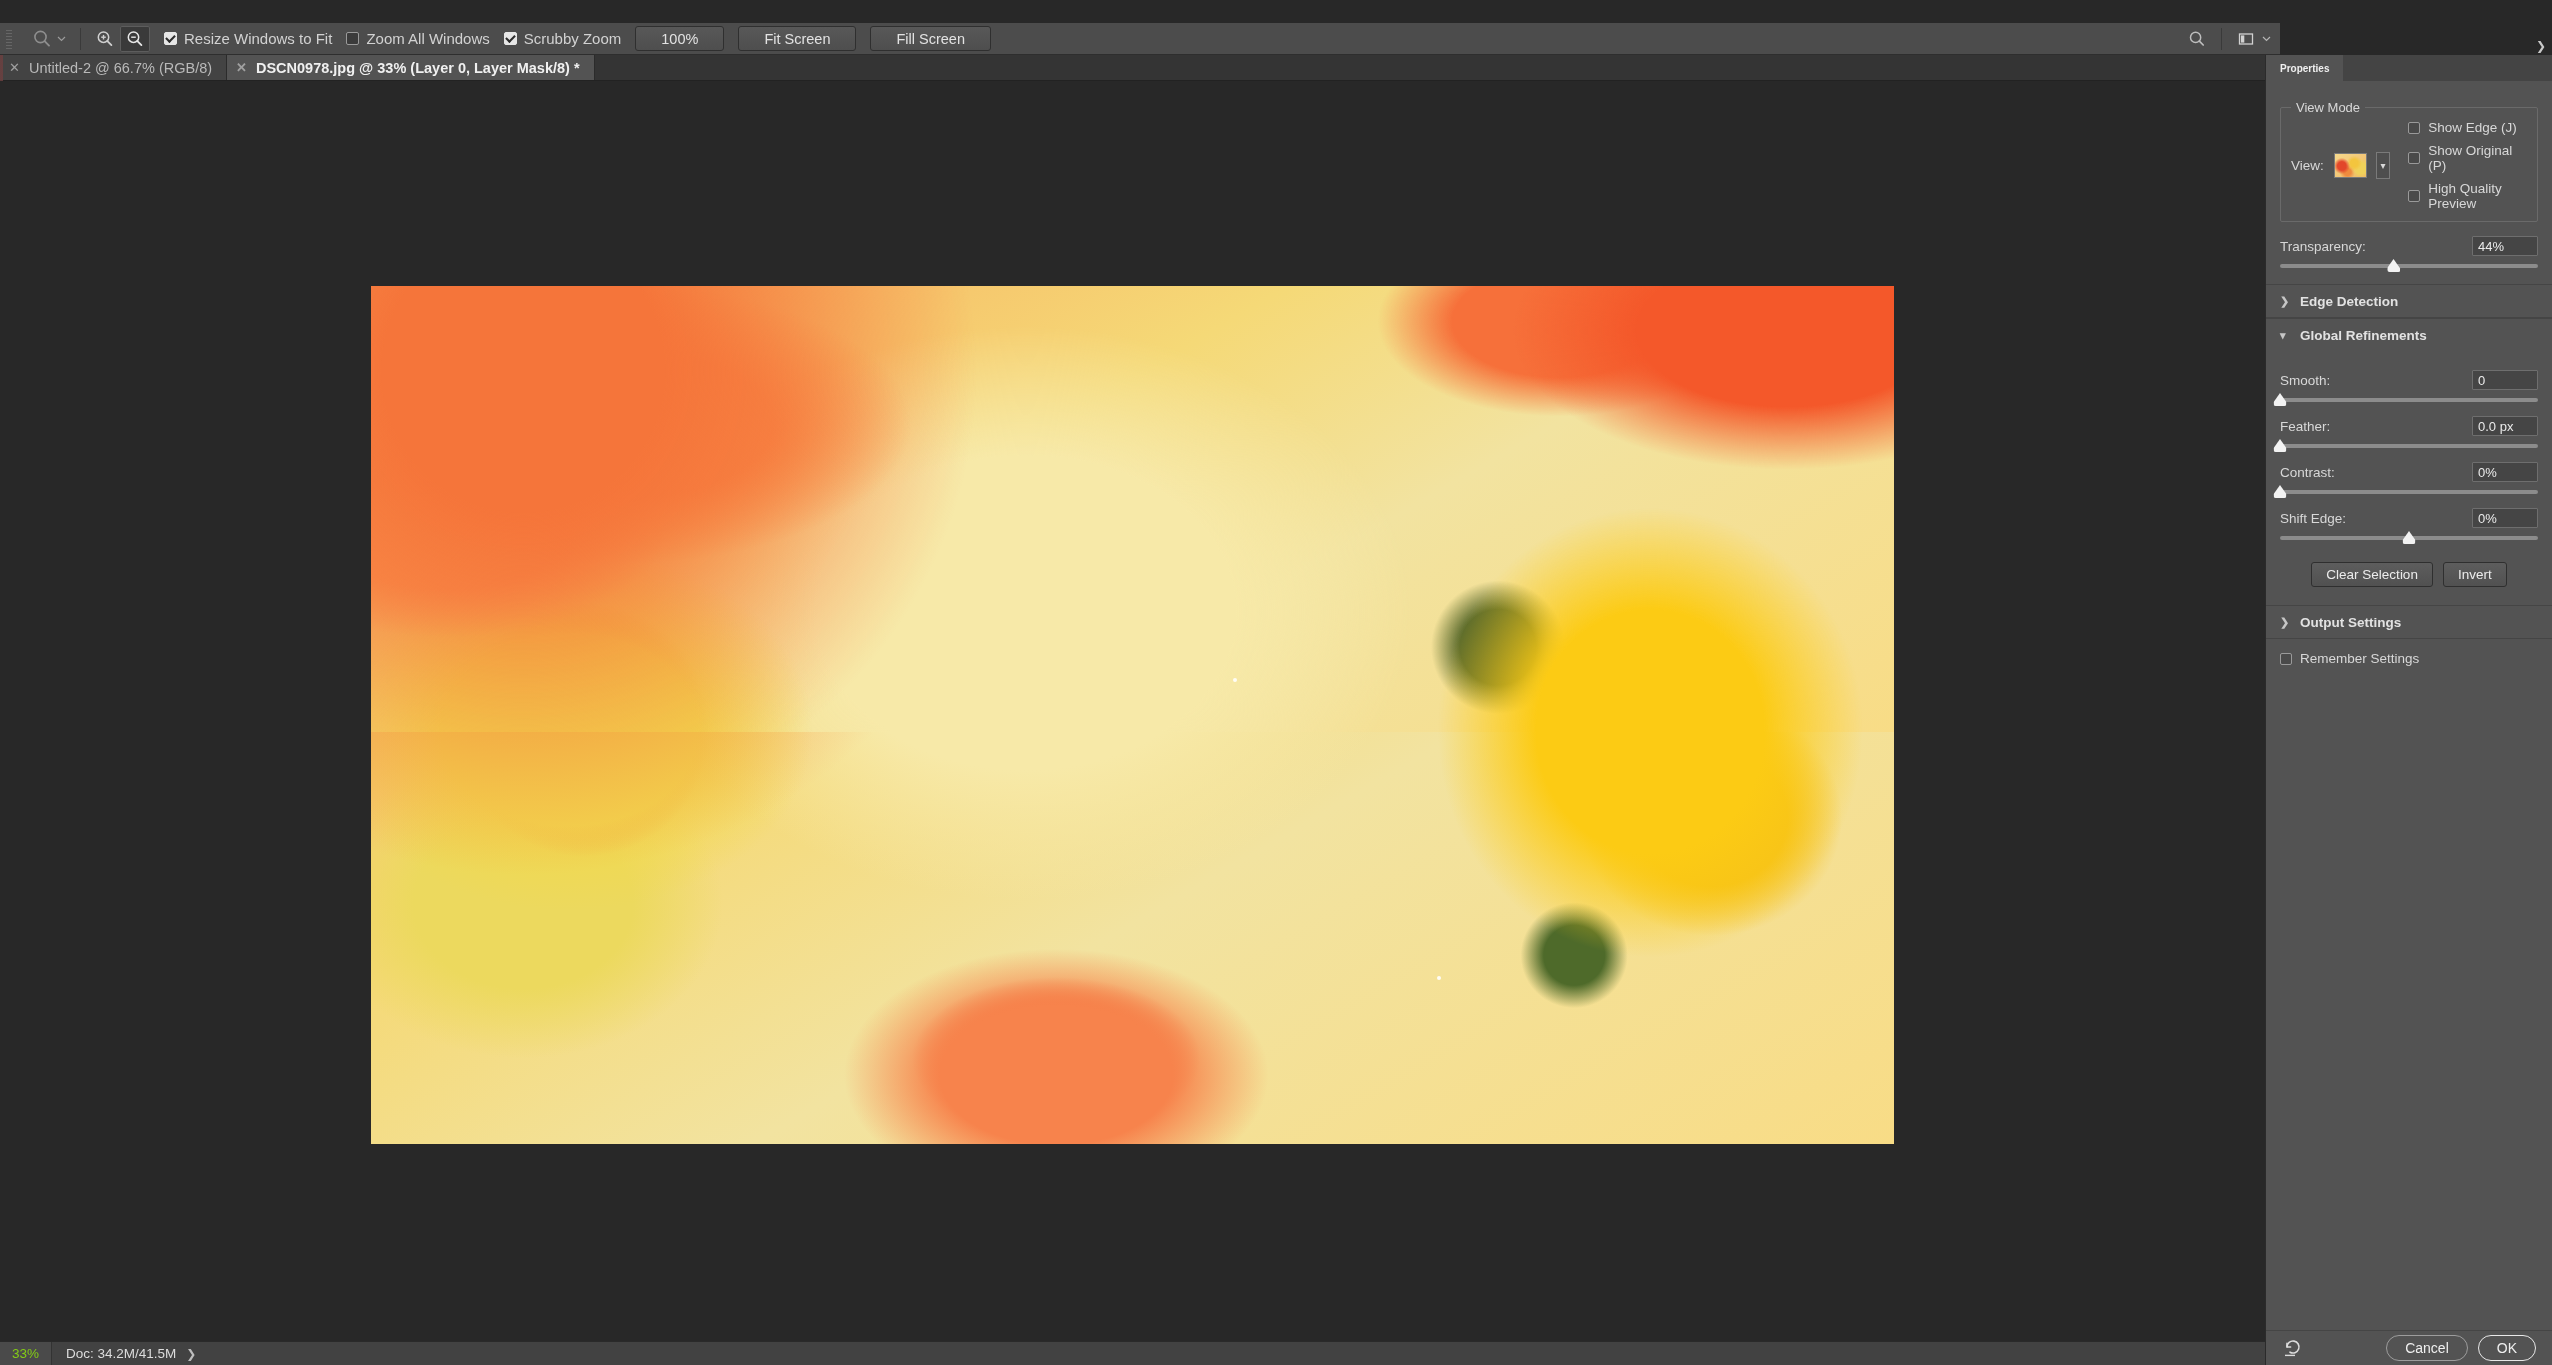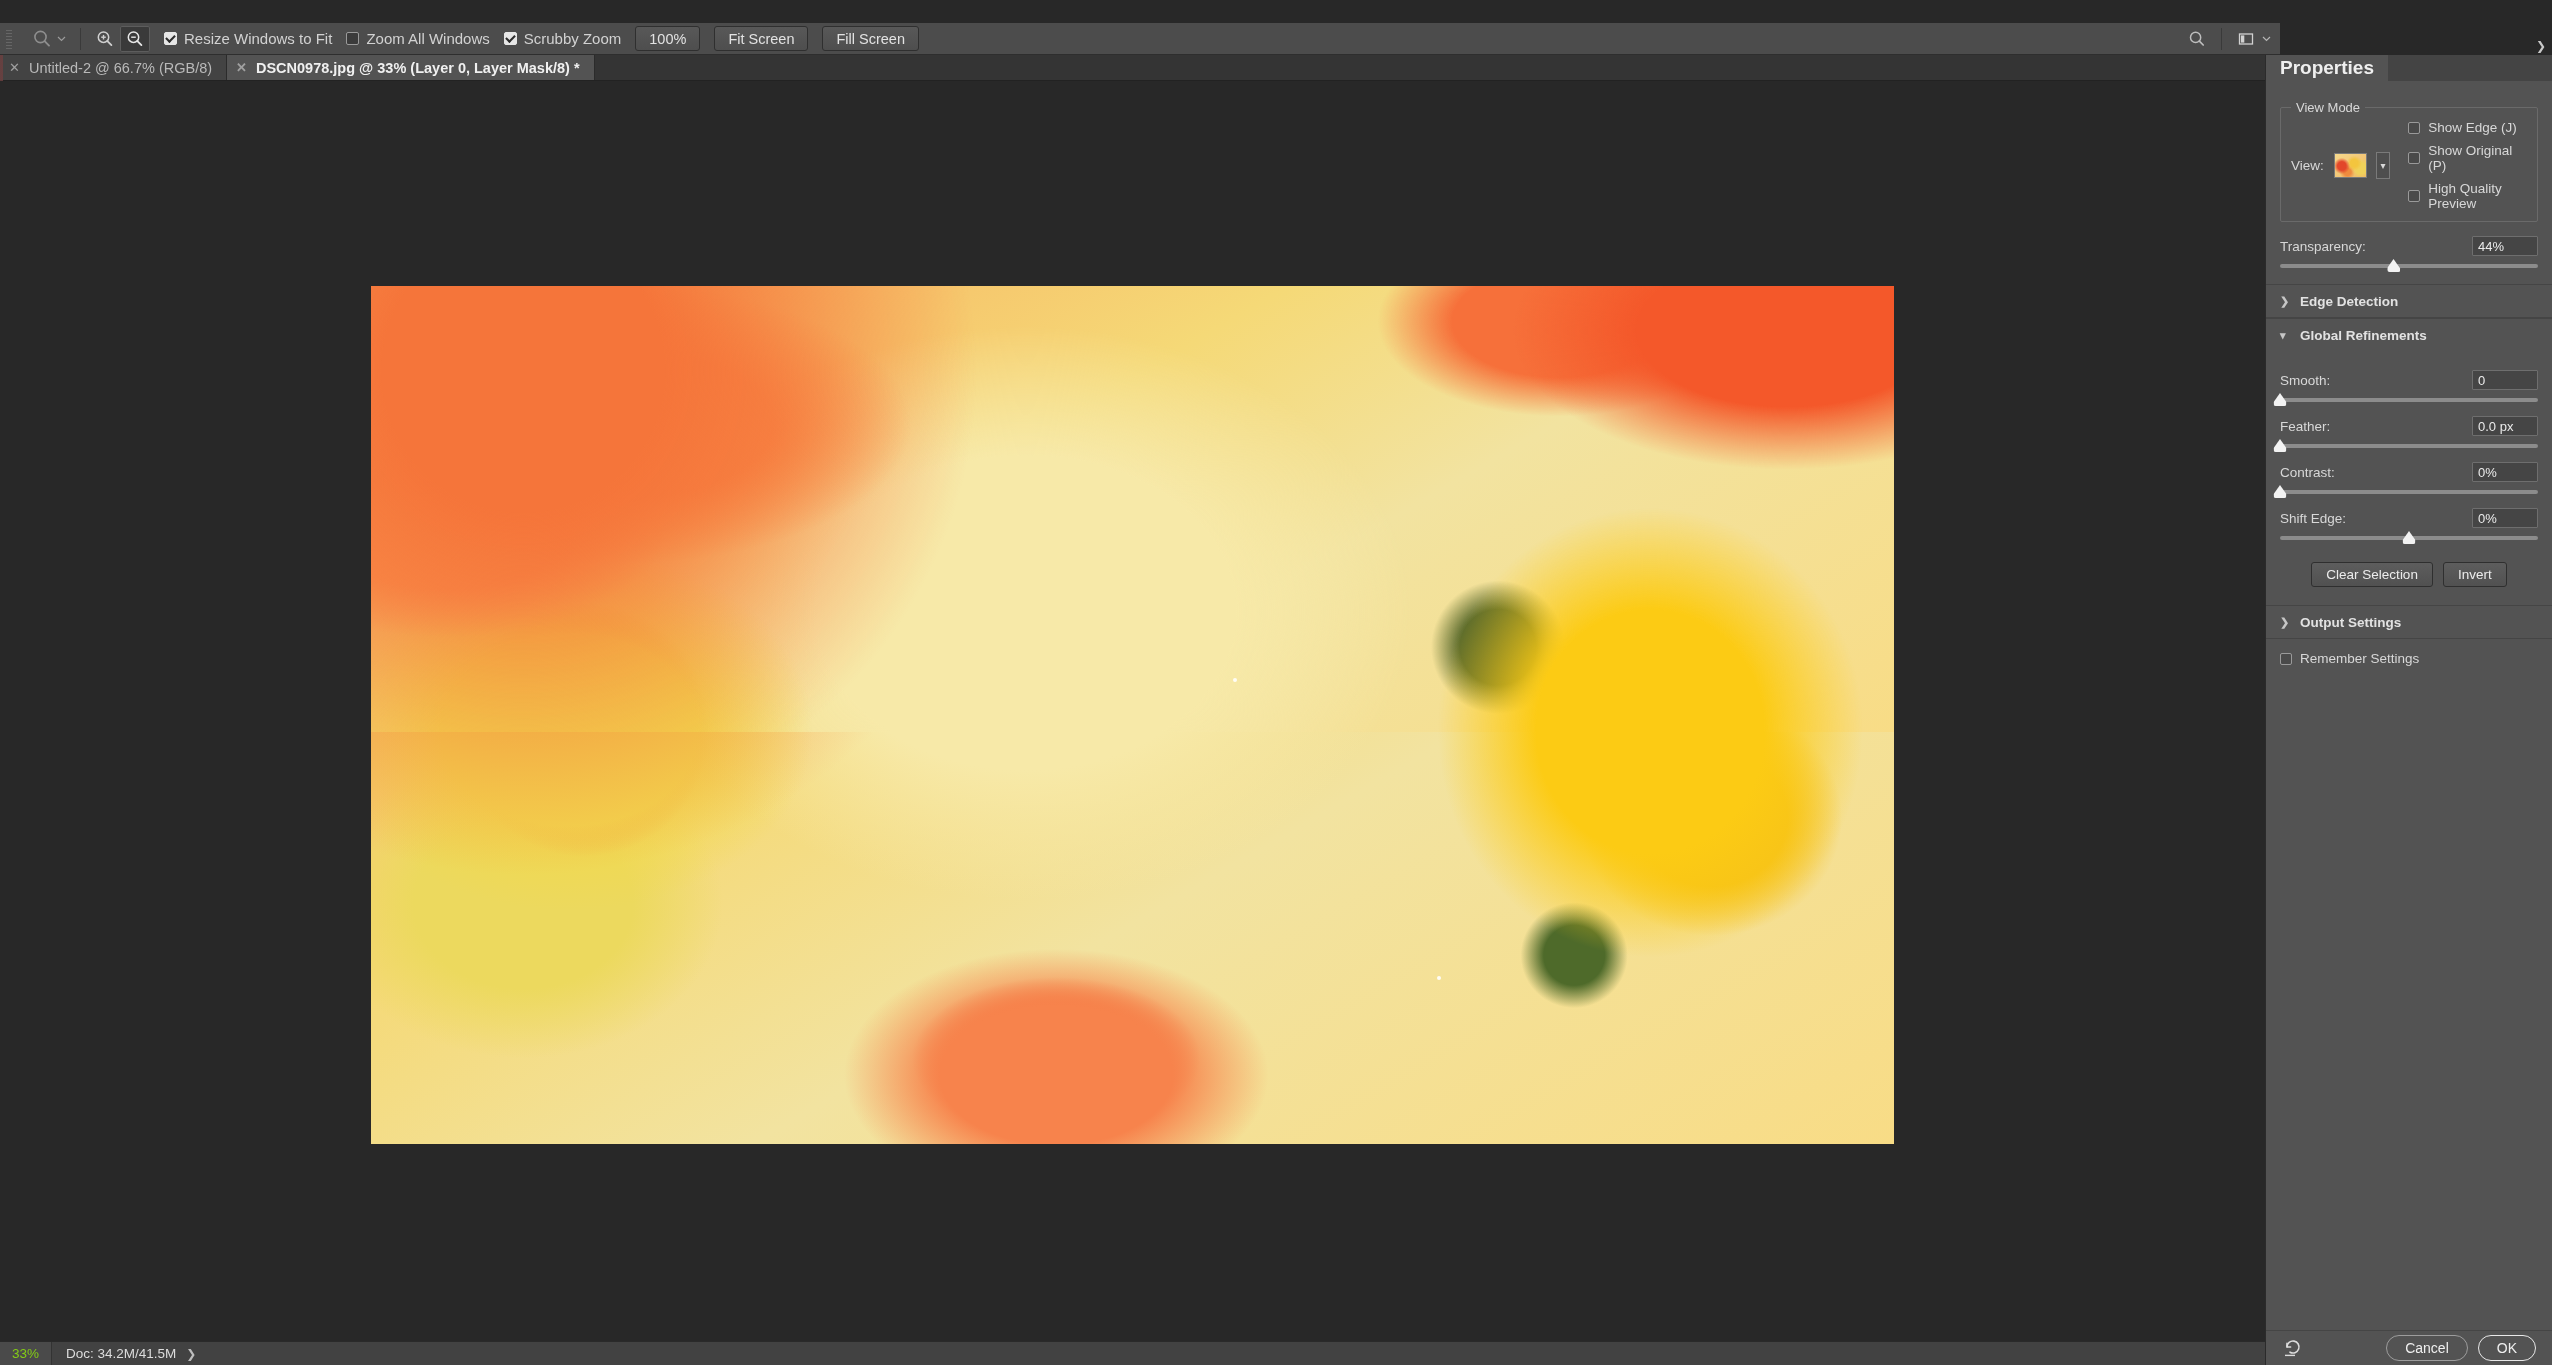--- a/index.html
+++ b/index.html
@@ -66,21 +66,21 @@
   .chk .box.on::after {
     content: ""; width: 7px; height: 4px;
     border-left: 2px solid #2c2c2c; border-bottom: 2px solid #2c2c2c;
     transform: rotate(-45deg) translate(1px,-1px);
   }
   .pbtn {
     height: 25px; border: 1px solid #2f2f2f; border-radius: 3px;
     background: linear-gradient(#585858, #4e4e4e);
     color: #e2e2e2; font-size: 14.5px;
     display: flex; align-items: center; justify-content: center;
-    padding: 0 13px; margin-left: 14px; white-space: nowrap;
+    padding: 0 25px; margin-left: 14px; white-space: nowrap;
   }
   .ob-right { margin-left: auto; display: flex; align-items: center; padding-right: 8px; }
 
   
   .tabbar {
     position: absolute; left: 0; top: 55px; width: 2265px; height: 26px;
     background: #343434;
     display: flex; align-items: stretch;
     border-bottom: 1px solid #222;
   }
@@ -212,21 +212,21 @@
     background: #535353;
     border-left: 1px solid #2b2b2b;
   }
   .panel-collapse {
     position: absolute; right: 6px; top: -16px;
     font-size: 12px; color: #c9c9c9;
   }
   .panel-tabrow { height: 26px; display: flex; align-items: stretch; background: #444; }
   .panel-tab {
     padding: 0 14px; display: flex; align-items: center;
-    font-size: 19px; font-weight: bold; color: #efefef;
+    font-size: 10px; font-weight: bold; color: #efefef;
     background: #535353;
   }
   .panel-body { padding: 12px 14px 0 14px; }
 
   .group {
     border: 1px solid #6a6a6a; border-radius: 2px;
     margin-top: 14px; padding: 12px 10px 10px 10px;
     position: relative;
   }
   .group > .legend {

